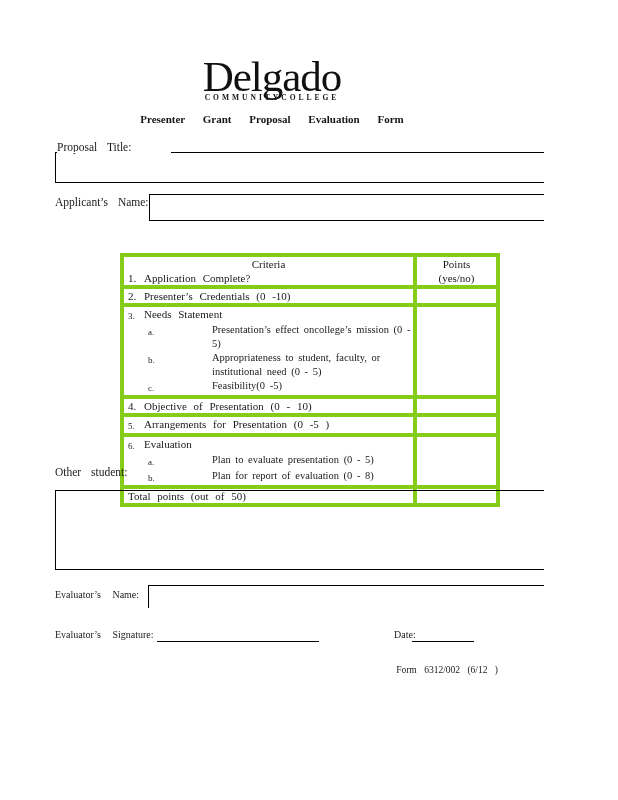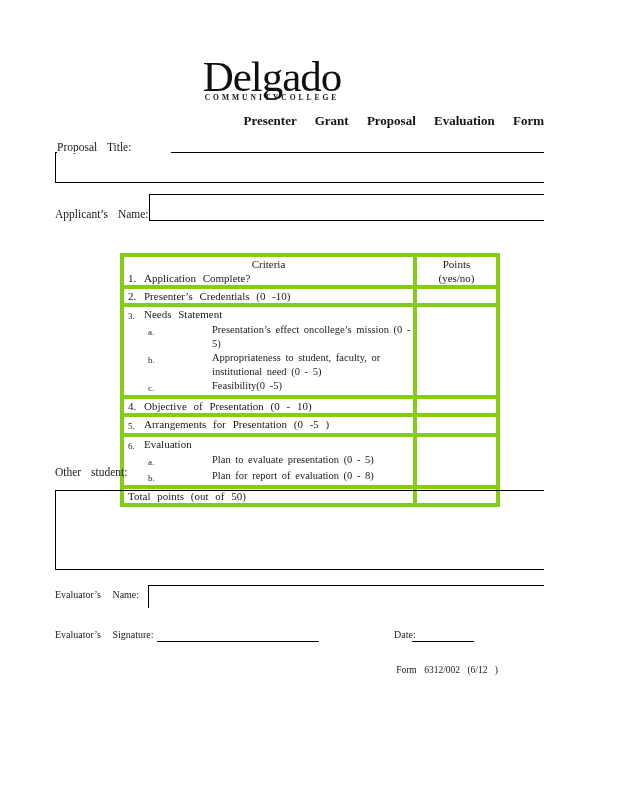--- a/index.html
+++ b/index.html
@@ -13,22 +13,22 @@
   .logo { position:absolute; top:55px; left:0; width:100%; text-align:center; }
   .logo-wordmark { font-size:43px; line-height:43px; color:#101010; letter-spacing:-1px; }
   .logo-sub {
     position:absolute; top:38px; left:0; right:0;
     display:flex; justify-content:center; 
     font-size:7.5px; font-weight:bold; letter-spacing:3px; color:#161616;
   }
 
   
   .form-title {
-    position:absolute; top:113px; left:0; width:100%; text-align:right;
-    font-size:13px; font-weight:bold; word-spacing:15px; color:#151515;
+    position:absolute; top:113px; left:0; width:100%; text-align:center;
+    font-size:11px; font-weight:bold; word-spacing:15px; color:#151515;
   }
 
   
   .label { position:absolute; font-size:11.5px; word-spacing:7px; white-space:nowrap; }
   .label-sm { position:absolute; font-size:10px; word-spacing:9px; white-space:nowrap; }
 
   
   .box { position:absolute; border:1px solid #000; background:transparent; }
   .title-box { top:152px; left:55px; width:512px; height:31px; }
   .title-box .gap-mask { position:absolute; top:-1px; left:1px; width:114px; height:1px; background:#fff; }
@@ -85,21 +85,21 @@
     </div>
   </div>
 
   <div class="form-title">Presenter Grant Proposal Evaluation Form</div>
 
   <div class="label" style="top:141px; left:57px;">Proposal Title:</div>
   <div class="box title-box">
     <div class="gap-mask"></div>
   </div>
 
-  <div class="label" style="top:196px; left:55px;margin-top:12px;">Applicant’s Name:</div>
+  <div class="label" style="top:196px; left:55px;">Applicant’s Name:</div>
   <div class="box applicant-box"></div>
 
   <table class="crit-table">
     <colgroup>
         <col style="width:293px">
         <col style="width:83px">
       </colgroup>
     <tbody>
         <tr class="r1">
       <td class="c-cell">

